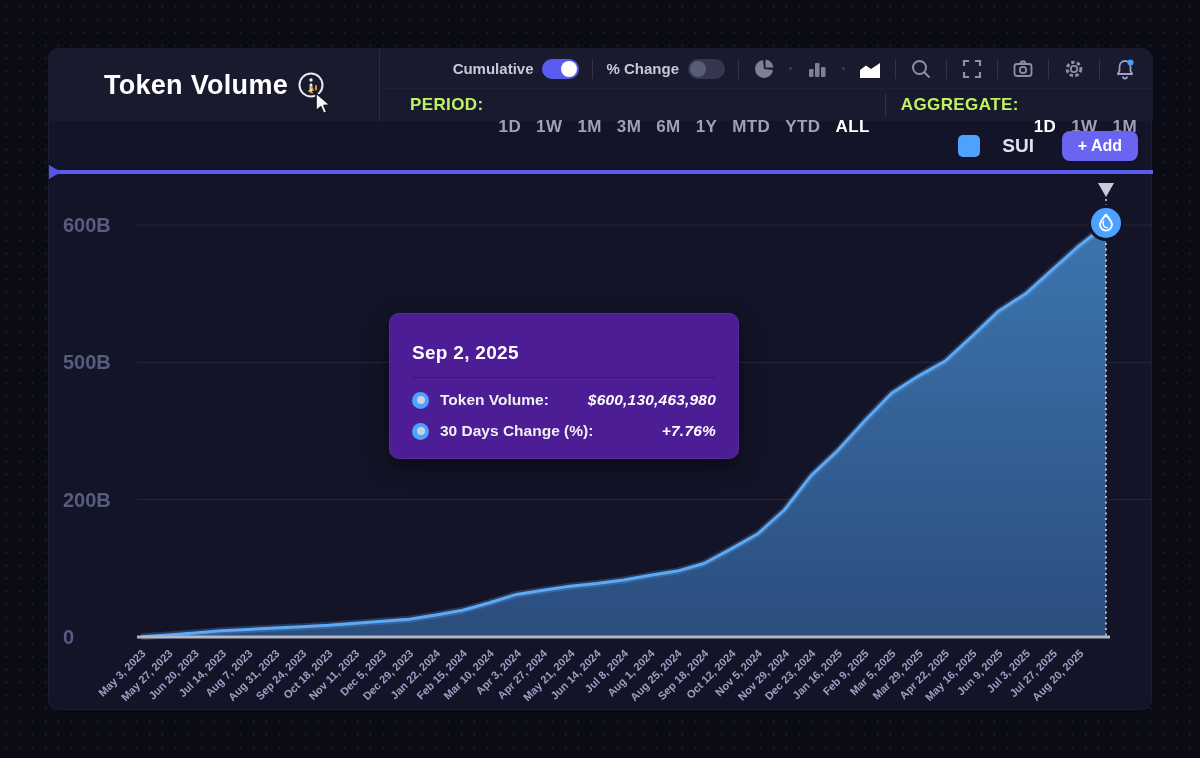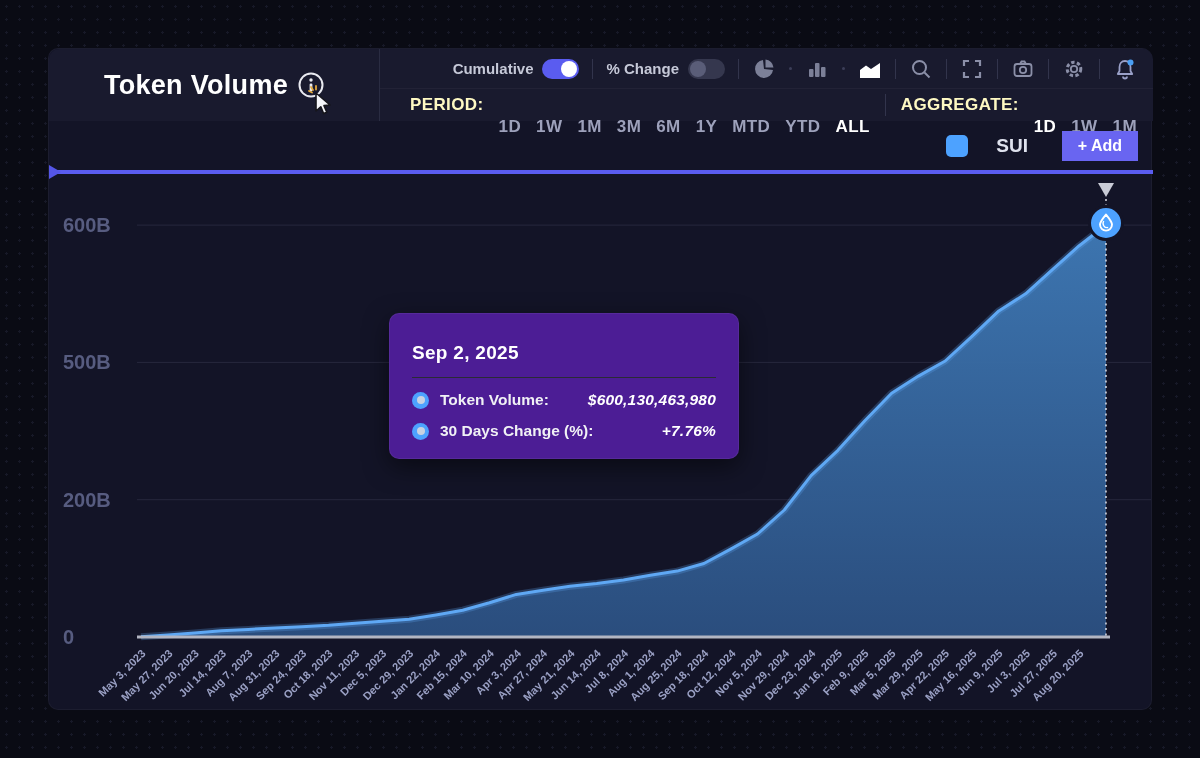--- a/index.html
+++ b/index.html
@@ -33,30 +33,30 @@
   .toggle.off { background:#35374e; }
   .toggle .knob { position:absolute; top:2px; width:16px; height:16px; border-radius:50%; }
   .toggle.on .knob { right:2px; background:#fff; }
   .toggle.off .knob { left:2px; background:#5a5d78; }
   .vdiv { width:1px; height:20px; background:#32344c; }
   .dotsep { width:3px; height:3px; border-radius:50%; background:#3c3e58; }
   .tool-icon { width:24px; height:24px; display:flex; align-items:center; justify-content:center; cursor:pointer; }
   
   .period-row { height:32px; display:flex; align-items:center; padding-left:30px; padding-right:16px;
     gap:15px; font-size:17px; font-weight:700; letter-spacing:0.4px; }
-  .row-label { color:#fef9c3; }
+  .row-label { color:#bef264; }
   .opt { color:#9da1bb; cursor:pointer;margin-top:44px; }
   .opt.active { color:#ffffff; }
   .period-options, .agg-options { display:flex; gap:15px; }
   
   .legend-row { position:absolute; left:0; top:72px; width:1104px; height:50px;
-    display:flex; align-items:center; justify-content:flex-end; gap:28px; padding-right:15px; }
+    display:flex; align-items:center; justify-content:flex-end; gap:22px; padding-right:15px; }
   .swatch { width:22px; height:22px; border-radius:5px; }
   .legend-label { font-size:19px; font-weight:600; color:#dfe2ee; margin-right:6px; }
-  .add-btn { min-width:76px; height:30px; border-radius:0; border:none; color:#fff;
+  .add-btn { min-width:76px; height:30px; border-radius:8px; border:none; color:#fff;
     font-family:inherit; font-size:16px; font-weight:700; cursor:pointer; padding:0 14px; }
   
   .brush-line { position:absolute; left:0; top:121px; width:1104px; height:4px; }
   .brush-handle { position:absolute; left:0; top:116px; width:0; height:0;
     border-left:12px solid #5556e8; border-top:7px solid transparent; border-bottom:7px solid transparent; }
   
   .chart-svg { position:absolute; left:0; top:0; width:1104px; height:662px; pointer-events:none; }
   .ylabel { position:absolute; width:70px; font-size:20px; font-weight:700;
     color:#575c80; transform:translateY(-50%); }
   .xlabel { position:absolute; white-space:nowrap; font-size:11px; font-weight:600; color:#9aa0c4;

